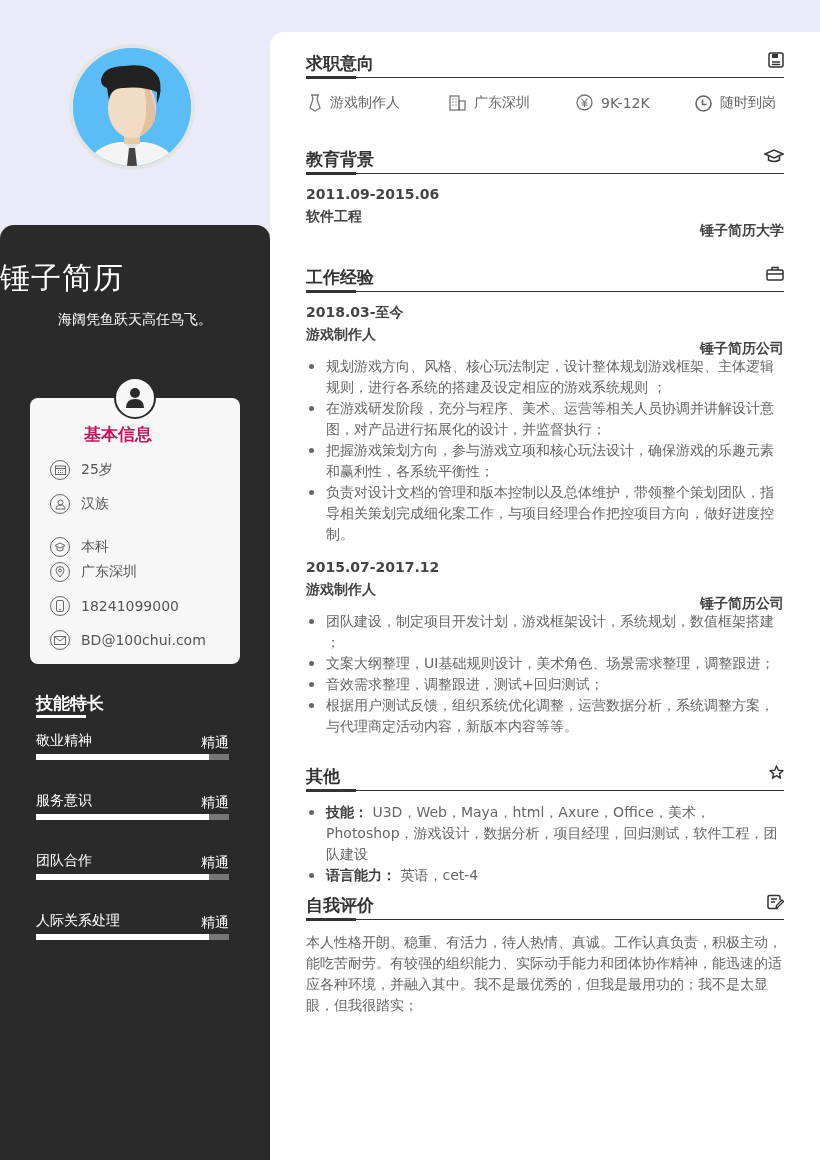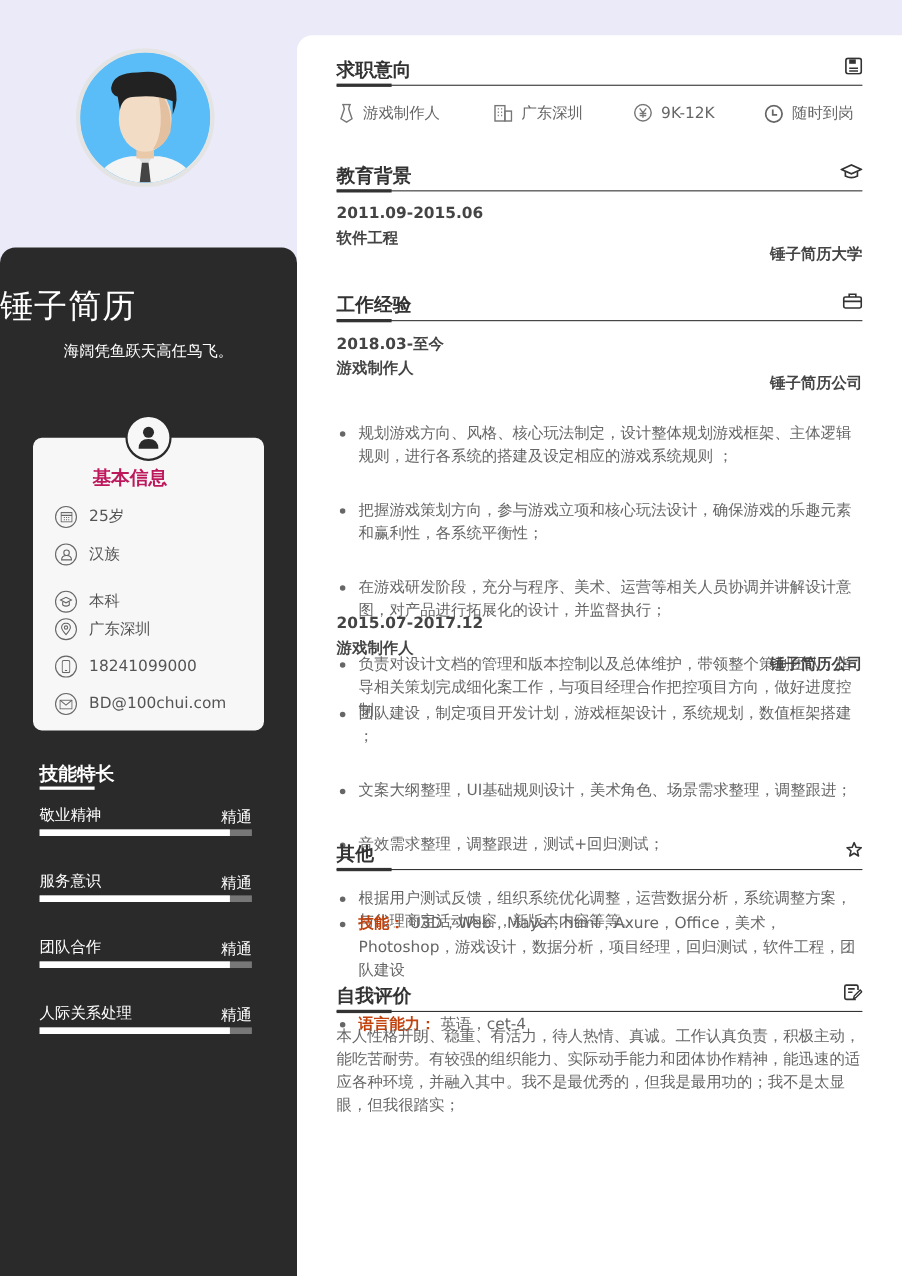--- a/index.html
+++ b/index.html
@@ -87,27 +87,27 @@
     position: absolute; top: 94px; display: flex; align-items: center;
     font-size: 14px; color: #666;
   }
   .intent-item svg { margin-right: 8px; }
 
   .row-bold { position: absolute; font-size: 14px; font-weight: bold; color: #444; }
   .row-right { position: absolute; right: 36px; font-size: 14px; font-weight: bold; color: #444; margin-top: 36px; }
 
   .bullets { position: absolute; left: 306px; width: 478px; list-style: none; }
   .bullets li {
-    position: relative; padding-left: 20px; font-size: 14px; line-height: 21px; color: #666; margin-top: 28px;
+    position: relative; padding-left: 20px; font-size: 14px; line-height: 21px; color: #666;
   }
   .bullets li::before {
     content: ""; position: absolute; left: 3px; top: 8px; width: 5px; height: 5px;
     border-radius: 50%; background: #666;
   }
-  .bullets li b { color: #c2410c; }
+  .bullets li b { color: #404040; }
   .para {
     position: absolute; left: 306px; top: 932px; width: 478px;
     font-size: 14px; line-height: 21px; color: #666;
   }
 </style>
 </head>
 <body>
 
 <div class="avatar">
   <svg width="118" height="118" viewBox="0 0 118 118">
@@ -288,22 +288,22 @@
         <path d="M6 4 L6 1.5 L12 1.5 L12 4 M1 8 L17 8" fill="none" stroke="#333" stroke-width="1.5"></path>
       </svg>
   </span>
 </div>
 
 <div class="row-bold" style="left:306px; top:304px">2018.03-至今</div>
 <div class="row-right" style="top:304px">锤子简历公司</div>
 <div class="row-bold" style="left:306px; top:326px">游戏制作人</div>
 <ul class="bullets" style="top:356px">
   <li>规划游戏方向、风格、核心玩法制定，设计整体规划游戏框架、主体逻辑规则，进行各系统的搭建及设定相应的游戏系统规则 ；</li>
+  <li>在游戏研发阶段，充分与程序、美术、运营等相关人员协调并讲解设计意图，对产品进行拓展化的设计，并监督执行；</li>
   <li>把握游戏策划方向，参与游戏立项和核心玩法设计，确保游戏的乐趣元素和赢利性，各系统平衡性；</li>
-  <li>在游戏研发阶段，充分与程序、美术、运营等相关人员协调并讲解设计意图，对产品进行拓展化的设计，并监督执行；</li>
   <li>负责对设计文档的管理和版本控制以及总体维护，带领整个策划团队，指导相关策划完成细化案工作，与项目经理合作把控项目方向，做好进度控制。</li>
 </ul>
 
 <div class="row-bold" style="left:306px; top:559px">2015.07-2017.12</div>
 <div class="row-right" style="top:559px">锤子简历公司</div>
 <div class="row-bold" style="left:306px; top:581px">游戏制作人</div>
 <ul class="bullets" style="top:611px">
   <li>团队建设，制定项目开发计划，游戏框架设计，系统规划，数值框架搭建 ；</li>
   <li>文案大纲整理，UI基础规则设计，美术角色、场景需求整理，调整跟进；</li>
   <li>音效需求整理，调整跟进，测试+回归测试；</li>

